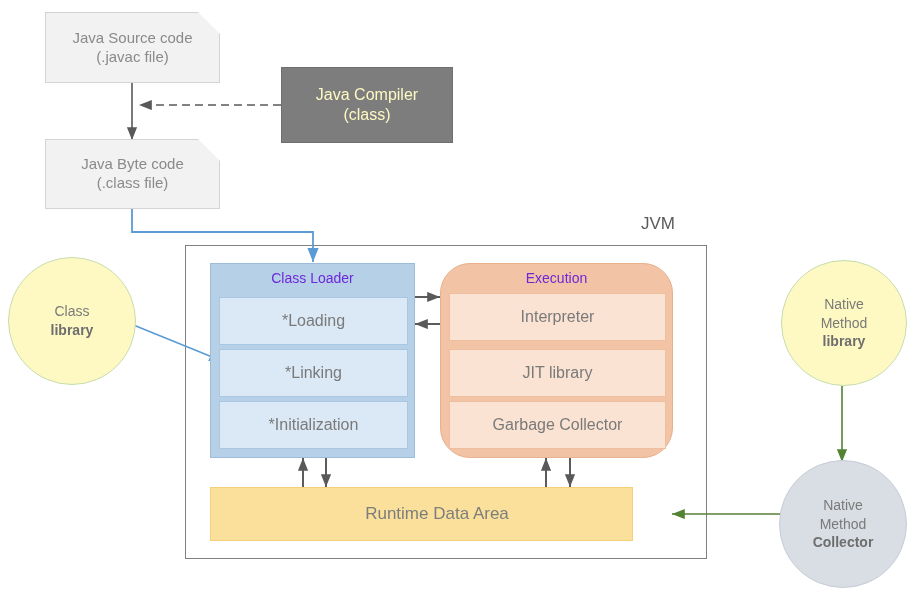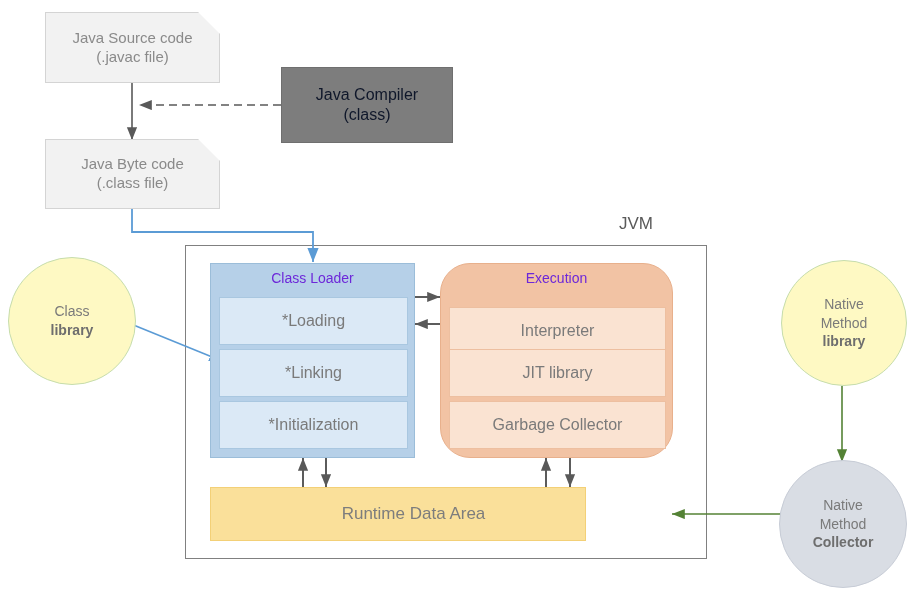--- a/index.html
+++ b/index.html
@@ -7,21 +7,21 @@
        font-family:"Liberation Sans","DejaVu Sans",sans-serif;}
   #stage{position:absolute;left:0;top:0;width:917px;height:590px;}
 
   .node{position:absolute;box-sizing:border-box;display:flex;align-items:center;
         justify-content:center;text-align:left;line-height:1.25;color:#7a7a7a;}
 
   
   .doc{background:#f2f2f2;border:1px solid #d4d4d4;font-size:15px;color:#8a8a8a;
        clip-path:polygon(0 0, calc(100% - 22px) 0, 100% 22px, 100% 100%, 0 100%);}
 
-  .compiler{background:#7d7d7d;border:1px solid #6f6f6f;color:#0f172a;font-size:16px;}
+  .compiler{background:#7d7d7d;border:1px solid #6f6f6f;color:#fef9c3;font-size:16px;}
 
   
   .jvm-box{position:absolute;border:1.5px solid #808080;background:transparent;}
   .jvm-label{position:absolute;font-size:17px;color:#5a5a5a;}
 
   
   .panel{position:absolute;box-sizing:border-box;}
   .panel-title{position:absolute;left:0;right:0;top:0;height:28px;display:flex;
                align-items:center;justify-content:center;font-size:14px;color:#6d28d9;}
   .panel.blue{background:#b6d0e8;border:1px solid #9bbdd9;}
@@ -46,21 +46,21 @@
 
   svg.overlay{position:absolute;left:0;top:0;width:917px;height:590px;
               pointer-events:none;overflow:visible;}
 </style>
 </head>
 <body>
 
 <div id="stage">
 
   <div class="jvm-box" style="left:185px;top:245px;width:520px;height:312px;"></div>
-  <div class="jvm-label" style="left:619px;top:214px;">JVM</div>
+  <div class="jvm-label" style="left:641px;top:214px;">JVM</div>
 
   <svg class="overlay">
     <defs>
       <marker id="ahDark" markerWidth="9" markerHeight="9" refX="8" refY="3.2" orient="auto" markerUnits="strokeWidth">
         <path d="M0,0 L8,3.2 L0,6.4 z" fill="#595959"></path>
       </marker>
       <marker id="ahBlue" markerWidth="9" markerHeight="9" refX="8" refY="3.2" orient="auto" markerUnits="strokeWidth">
         <path d="M0,0 L8,3.2 L0,6.4 z" fill="#5b9bd5"></path>
       </marker>
       <marker id="ahGreen" markerWidth="9" markerHeight="9" refX="8" refY="3.2" orient="auto" markerUnits="strokeWidth">
@@ -107,26 +107,26 @@
 
   <div class="panel blue" style="left:210px;top:263px;width:205px;height:195px;">
     <div class="panel-title">Class Loader</div>
     <div class="sub blue" style="position:absolute;left:8px;top:33px;width:189px;height:48px;">*Loading</div>
     <div class="sub blue" style="position:absolute;left:8px;top:85px;width:189px;height:48px;">*Linking</div>
     <div class="sub blue" style="position:absolute;left:8px;top:137px;width:189px;height:48px;">*Initialization</div>
   </div>
 
   <div class="panel orange" style="left:440px;top:263px;width:233px;height:195px;border-radius:30px;">
     <div class="panel-title">Execution</div>
-    <div class="sub orange" style="position:absolute;left:8px;top:43px;width:217px;height:48px;">Interpreter</div>
+    <div class="sub orange" style="position:absolute;left:8px;top:29px;width:217px;height:48px;">Interpreter</div>
     <div class="sub orange" style="position:absolute;left:8px;top:85px;width:217px;height:48px;">JIT library</div>
     <div class="sub orange" style="position:absolute;left:8px;top:137px;width:217px;height:48px;">Garbage Collector</div>
   </div>
 
-  <div class="runtime" style="left:210px;top:487px;width:376px;height:54px;padding-left:31px;">Runtime Data Area</div>
+  <div class="runtime" style="left:210px;top:487px;width:423px;height:54px;padding-left:31px;">Runtime Data Area</div>
 
   <div class="circle green" style="left:8px;top:257px;width:128px;height:128px;">
     <span>Class</span>
     <b>library</b>
   </div>
 
   <div class="circle green" style="left:781px;top:260px;width:126px;height:126px;">
     <span>Native</span>
     <span>Method</span>
     <b>library</b>

